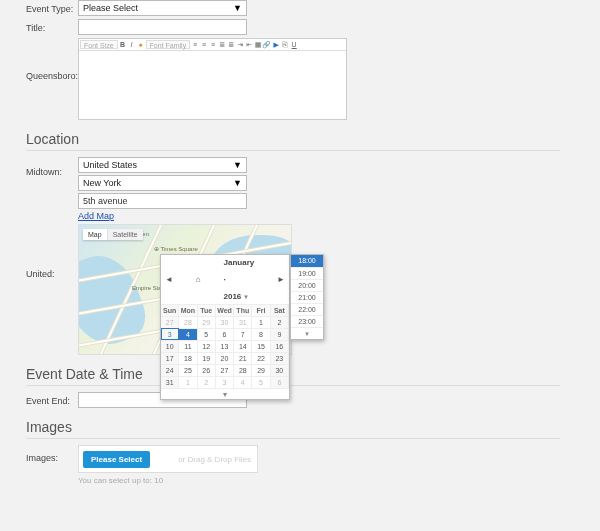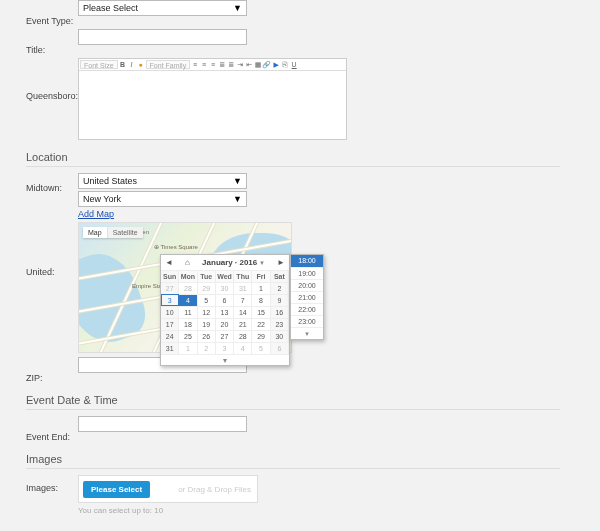--- a/index.html
+++ b/index.html
@@ -7,32 +7,32 @@
   font-family: Arial, Helvetica, sans-serif;
   font-size: 10px;
   background: #f2f2f2;
   color: #333;
   width: 600px;
   height: 531px;
   overflow: hidden;
   padding: 0 40px 0 26px;
 }
 .section-title {
-  font-size: 11px;
+  font-size: 14px;
   color: #555;
   border-bottom: 1px solid #ddd;
   padding: 5px 0 3px 0;
   margin: 6px 0 6px 0;
 }
 .row { display: flex; align-items: flex-start; margin-bottom: 3px; }
 .label {
   width: 52px;
   font-size: 9px;
   color: #444;
-  padding-top: 16px;
+  padding-top: 4px;
   flex-shrink: 0;
 }
 .ctl { flex: 0 0 auto; position: relative; }
 .select {
   width: 169px;
   height: 16px;
   border: 1px solid #bbb;
   background: #fff;
   font-size: 9px;
   padding: 0 4px;
@@ -110,21 +110,21 @@
   left: 134px;
   top: 254px;
   width: 130px;
   background: #fff;
   border: 1px solid #bbb;
   box-shadow: 1px 2px 4px rgba(0,0,0,0.25);
   z-index: 10;
 }
 .dp-head { display: flex; align-items: center; justify-content: space-between; padding: 3px 4px; font-size: 8px; }
 .dp-head .nav { color: #555; font-size: 8px; cursor: pointer; }
-.dp-title { display: flex; gap: 2px; font-size: 8px; font-weight: bold; color: #444; }
+.dp-title { display: flex; gap: 8px; font-size: 8px; font-weight: bold; color: #444; flex-direction: column; }
 .dp-title .yr::after { content: ' ▼'; font-size: 6px; color: #888; }
 .dp-title .mo::after { content: ' '; }
 .dp-grid { display: grid; grid-template-columns: repeat(7, 1fr); }
 .dp-grid div {
   height: 12px; text-align: center; font-size: 7px; line-height: 12px;
   border-top: 1px solid #eee; border-right: 1px solid #eee; color: #555;
 }
 .dp-grid .dh { font-weight: bold; background: #fafafa; color: #666; }
 .dp-grid .other { color: #bbb; }
 .dp-grid .wknd { background: #f7f7f7; }
@@ -233,20 +233,21 @@
   <div class="label" style="padding-top:10px">Midtown:</div>
   <div class="ctl loc-block">
     <div class="select">
       <span>United States</span>
       <span class="arrow">▼</span>
     </div>
     <div class="select">
       <span>New York</span>
       <span class="arrow">▼</span>
     </div>
+    <input class="input" value="5th avenue" style="">
     <span class="link">Add Map</span>
   </div>
 </div>
 
 <div class="row">
   <div class="label" style="padding-top:45px">United:</div>
   <div class="ctl addr-block">
     <div class="map">
       <div class="water1"></div>
           <div class="water2"></div>
@@ -274,24 +275,20 @@
       <div class="map-peg"></div>
       <div class="map-zoom">
         <div>+</div>
         <div>−</div>
       </div>
       <div class="map-attr">© Terms of Use | Report a map error</div>
     </div>
   </div>
 </div>
 
-<div class="row" style="margin-top:4px">
-  <div class="label">ZIP:</div>
-  <div class="ctl"><input class="input" value="" style=""></div>
-</div>
 
 <div class="section-title">Event Date &amp; Time</div>
 
 
 <div class="row">
   <div class="label">Event End:</div>
   <div class="ctl"><input class="input" value="" style=""></div>
 </div>
 
 <div class="section-title">Images</div>

